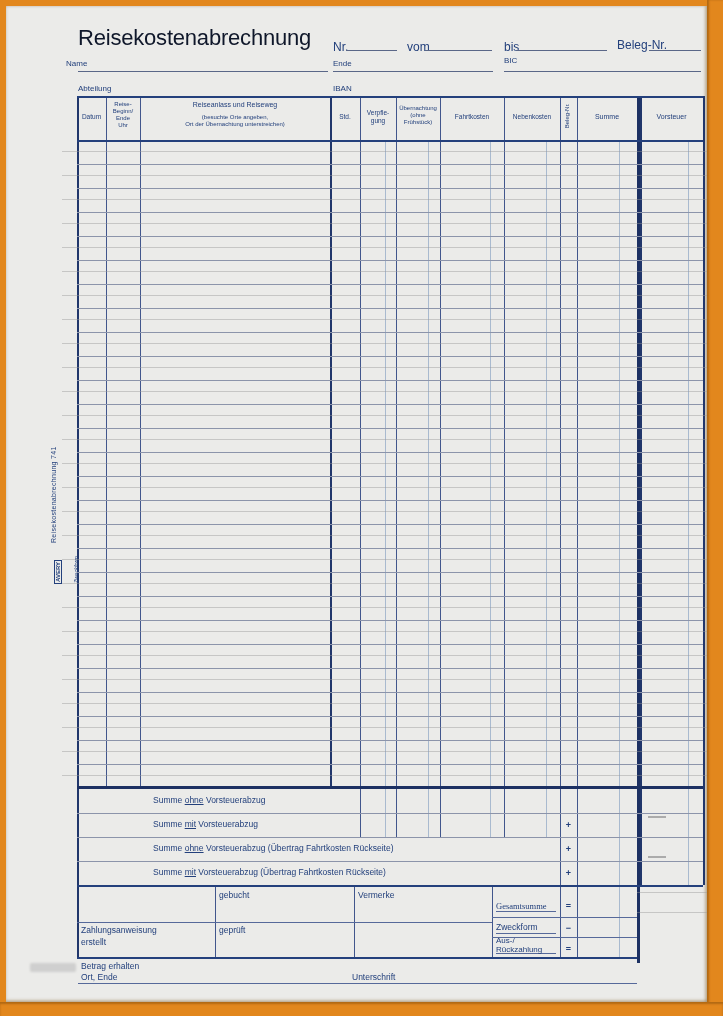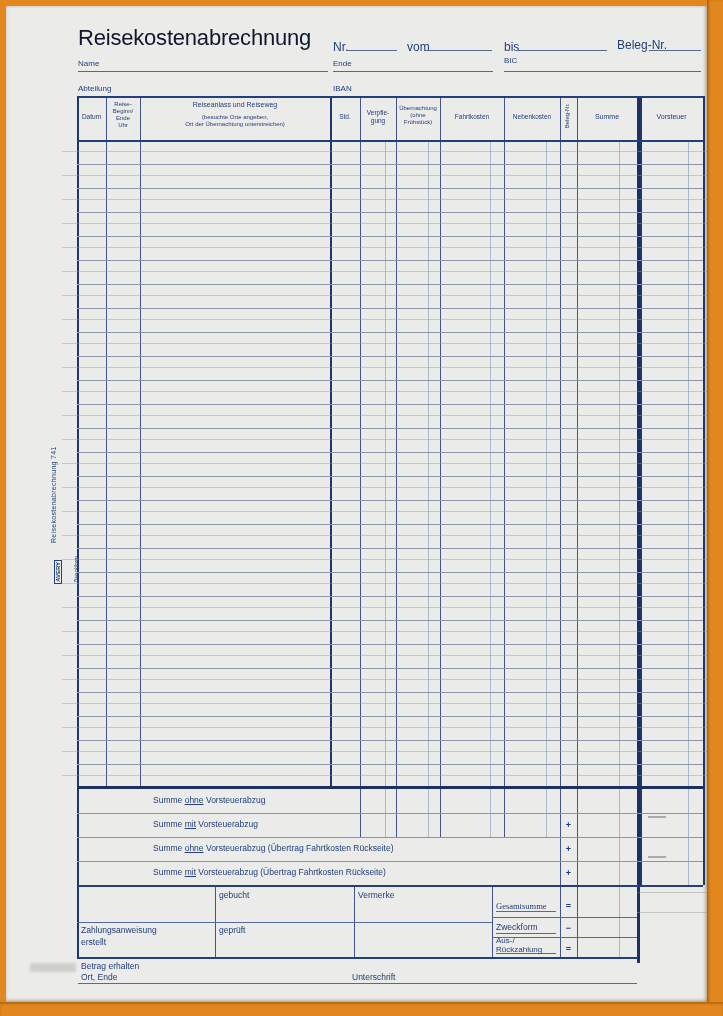--- a/index.html
+++ b/index.html
@@ -45,21 +45,21 @@
 
     <div class="abs lbl" style="left:333px;top:40px;">Nr.</div>
     <div class="fieldline" style="left:346px;top:50px;width:51px;"></div>
     <div class="abs lbl" style="left:407px;top:40px;">vom</div>
     <div class="fieldline" style="left:425px;top:50px;width:67px;"></div>
     <div class="abs lbl" style="left:504px;top:40px;">bis</div>
     <div class="fieldline" style="left:516px;top:50px;width:91px;"></div>
     <div class="abs lbl" style="left:617px;top:38px;">Beleg-Nr.</div>
     <div class="fieldline" style="left:649px;top:50px;width:52px;"></div>
 
-    <div class="abs lbl2" style="left:78px;top:59px;">Name</div>
+    <div class="abs lbl2" style="left:66px;top:59px;">Name</div>
     <div class="fieldline" style="left:78px;top:71px;width:250px;"></div>
     <div class="abs lbl2" style="left:333px;top:59px;">Ende</div>
     <div class="fieldline" style="left:333px;top:71px;width:160px;"></div>
     <div class="abs lbl2" style="left:504px;top:56px;">BIC</div>
     <div class="fieldline" style="left:504px;top:71px;width:197px;"></div>
 
     <div class="abs lbl2" style="left:78px;top:84px;">Abteilung</div>
     <div class="abs lbl2" style="left:333px;top:84px;">IBAN</div>
 
     <div class="abs cell" style="left:77px;top:113px;width:29px;">Datum</div>

